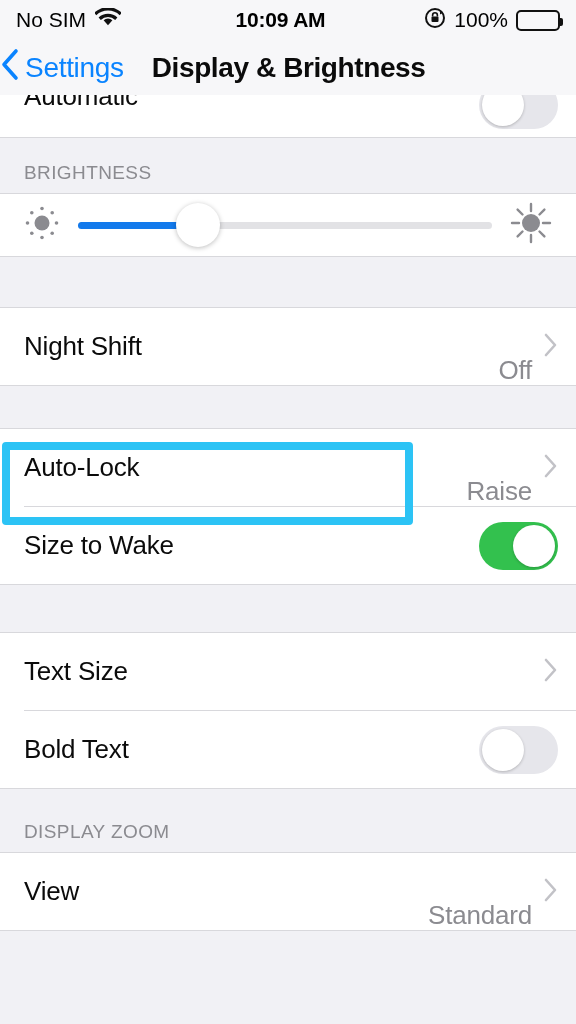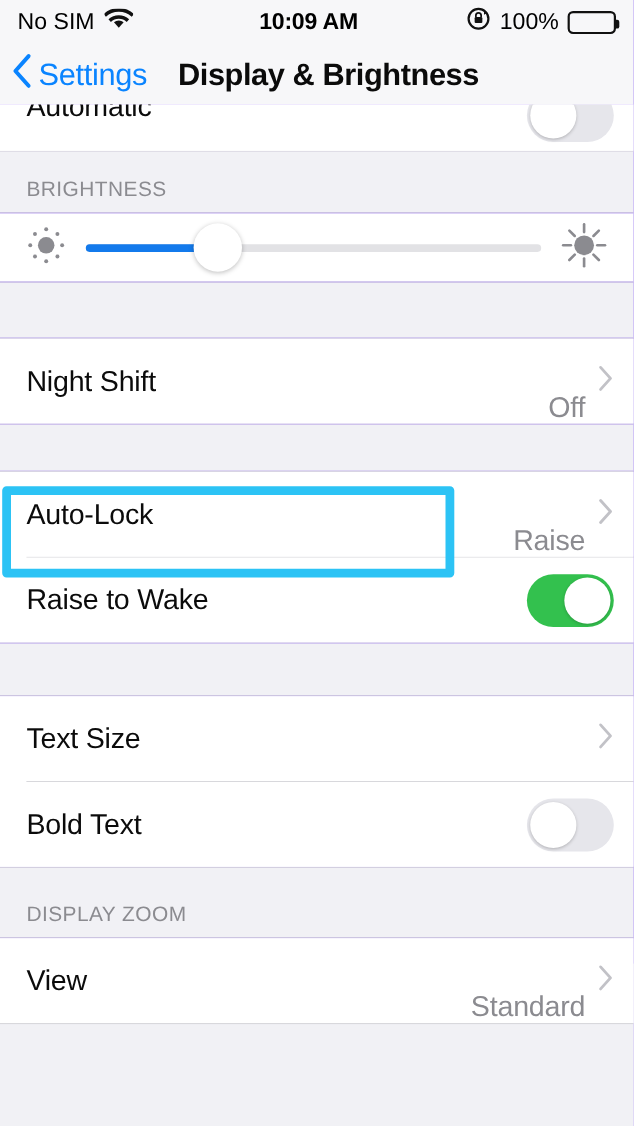--- a/index.html
+++ b/index.html
@@ -5,21 +5,21 @@
   * { margin:0; padding:0; box-sizing:border-box; }
   html, body {
     width:576px; height:1024px;
     font-family:"Liberation Sans", sans-serif;
     background:#f1f1f5;
     overflow:hidden;
   }
   #screen {
     position:relative;
     width:576px; height:876px;
-    background:#8b5cf6;
+    background:#737373;
   }
 
   
   .statusbar {
     position:relative;
     height:40px;
     background:#f7f7f9;
     display:flex; align-items:center;
     padding:0 16px;
     font-size:21px;
@@ -55,21 +55,21 @@
     background:#111; border-radius:0 2px 2px 0;
   }
   .battery-fill { height:100%; background:#111; border-radius:2px; }
 
   
   .navbar {
     position:relative;
     height:55px;
     background:#f7f7f9;
     display:flex; align-items:center;
-    padding-left:10px;
+    padding-left:0;
   }
   .back-btn {
     display:flex; align-items:center; gap:4px;
     color:#0a84ff;
     font-size:28px;
     letter-spacing:-0.3px;
     cursor:pointer;
   }
   .back-chevron { display:block; margin-right:1px; }
   .nav-title {
@@ -325,21 +325,21 @@
           <span class="row-value">Raise</span>
           <span class="chev">
             <svg width="14" height="24" viewBox="0 0 14 24">
               <path d="M2 2 L11 12 L2 22" fill="none" stroke="#c2c2c7" stroke-width="2.6" stroke-linecap="round" stroke-linejoin="round"></path>
             </svg>
           </span>
         </span>
       </div>
       <div class="sep"></div>
       <div class="row">
-        <span class="row-label">Raise to Wake</span>
+        <span class="row-label">Size to Wake</span>
         <span class="row-right">
           <span class="toggle on">
             <span class="knob"></span>
           </span>
         </span>
       </div>
     </div>
     <div class="sep-full"></div>
 
     <div class="gap" style="height:47px"></div>

